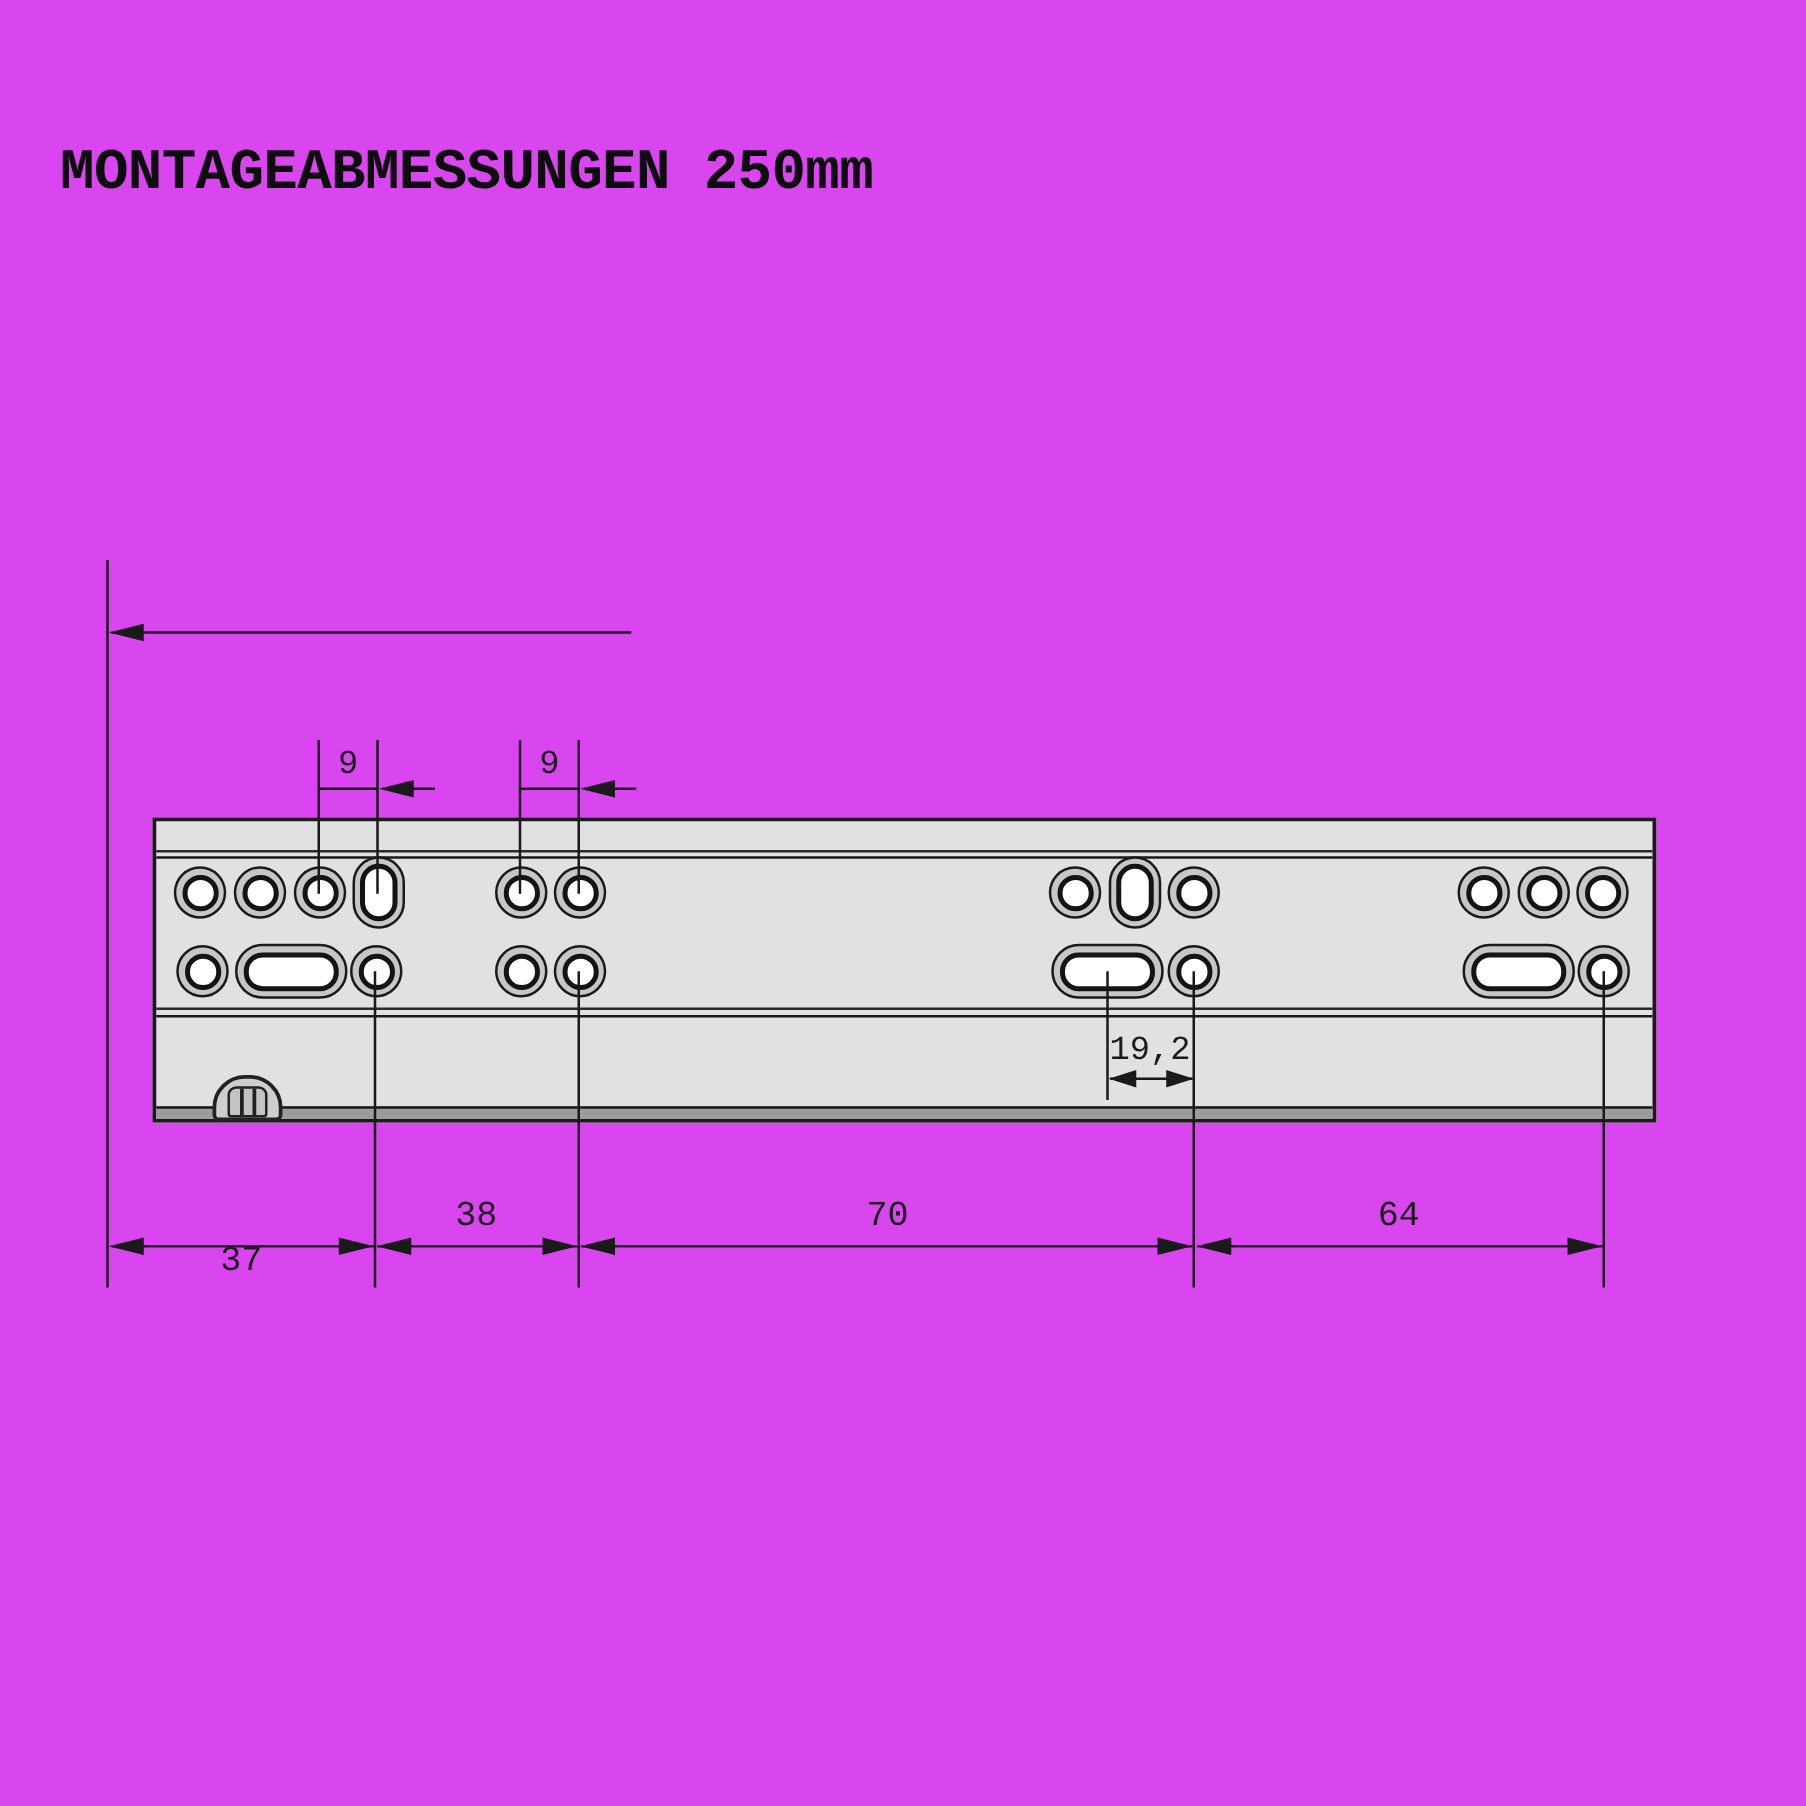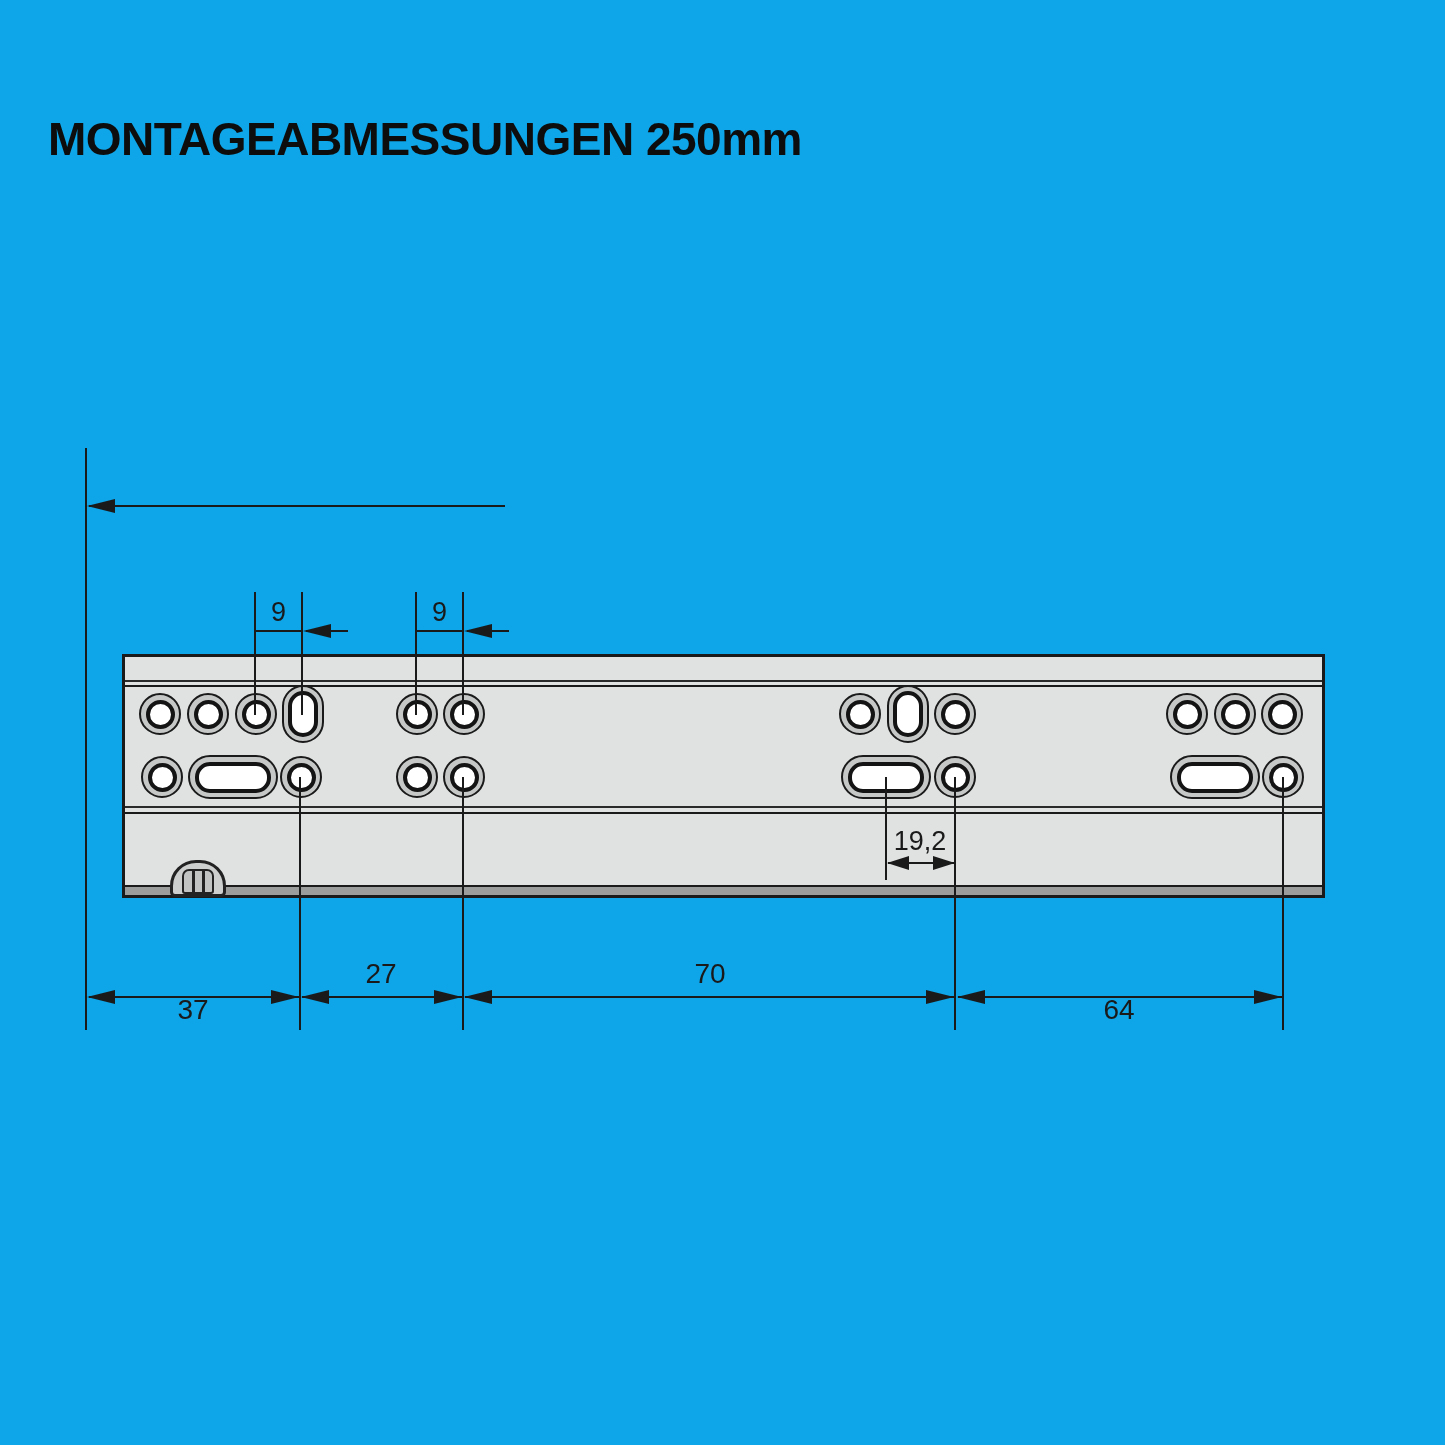--- a/index.html
+++ b/index.html
@@ -5,22 +5,22 @@
   :root{
     --ink:#1a1a1a;
     --rail:#e0e1e1;
     --boss:#c6c7c7;
     --band:#9b9c9c;
   }
   html,body{margin:0;padding:0;background:#fff;}
   .stage{
     position:relative;
     width:1445px;height:1445px;
-    background:#0ea5e9;
-    font-family:Liberation Sans, sans-serif;
+    background:#d946ef;
+    font-family:Liberation Mono, monospace;
     color:var(--ink);
     overflow:hidden;
   }
   
   .title{
     position:absolute;left:48px;top:112px;
     font-size:46px;font-weight:700;letter-spacing:-0.5px;
     color:#0d0d0d;white-space:nowrap;
   }
   .subtitle{
@@ -189,25 +189,25 @@
   <div class="vline" style="left:1282px;top:777px;height:253px;"></div>
 
   <div class="hline" style="left:89px;top:996px;width:210px;"></div>
   <div class="tri-l" style="left:87px;top:990px;"></div>
   <div class="tri-r" style="left:271px;top:990px;"></div>
   <div class="dimtext" style="left:153px;width:80px;top:994px;">37</div>
 
   <div class="hline" style="left:302px;top:996px;width:160px;"></div>
   <div class="tri-l" style="left:301px;top:990px;"></div>
   <div class="tri-r" style="left:434px;top:990px;"></div>
-  <div class="dimtext" style="left:341px;width:80px;top:958px;">27</div>
+  <div class="dimtext" style="left:341px;width:80px;top:958px;">38</div>
 
   <div class="hline" style="left:465px;top:996px;width:489px;"></div>
   <div class="tri-l" style="left:464px;top:990px;"></div>
   <div class="tri-r" style="left:926px;top:990px;"></div>
   <div class="dimtext" style="left:670px;width:80px;top:958px;">70</div>
 
   <div class="hline" style="left:958px;top:996px;width:324px;"></div>
   <div class="tri-l" style="left:957px;top:990px;"></div>
   <div class="tri-r" style="left:1254px;top:990px;"></div>
-  <div class="dimtext" style="left:1079px;width:80px;top:994px;">64</div>
+  <div class="dimtext" style="left:1079px;width:80px;top:958px;">64</div>
 
 </div>
 
 </body></html>

